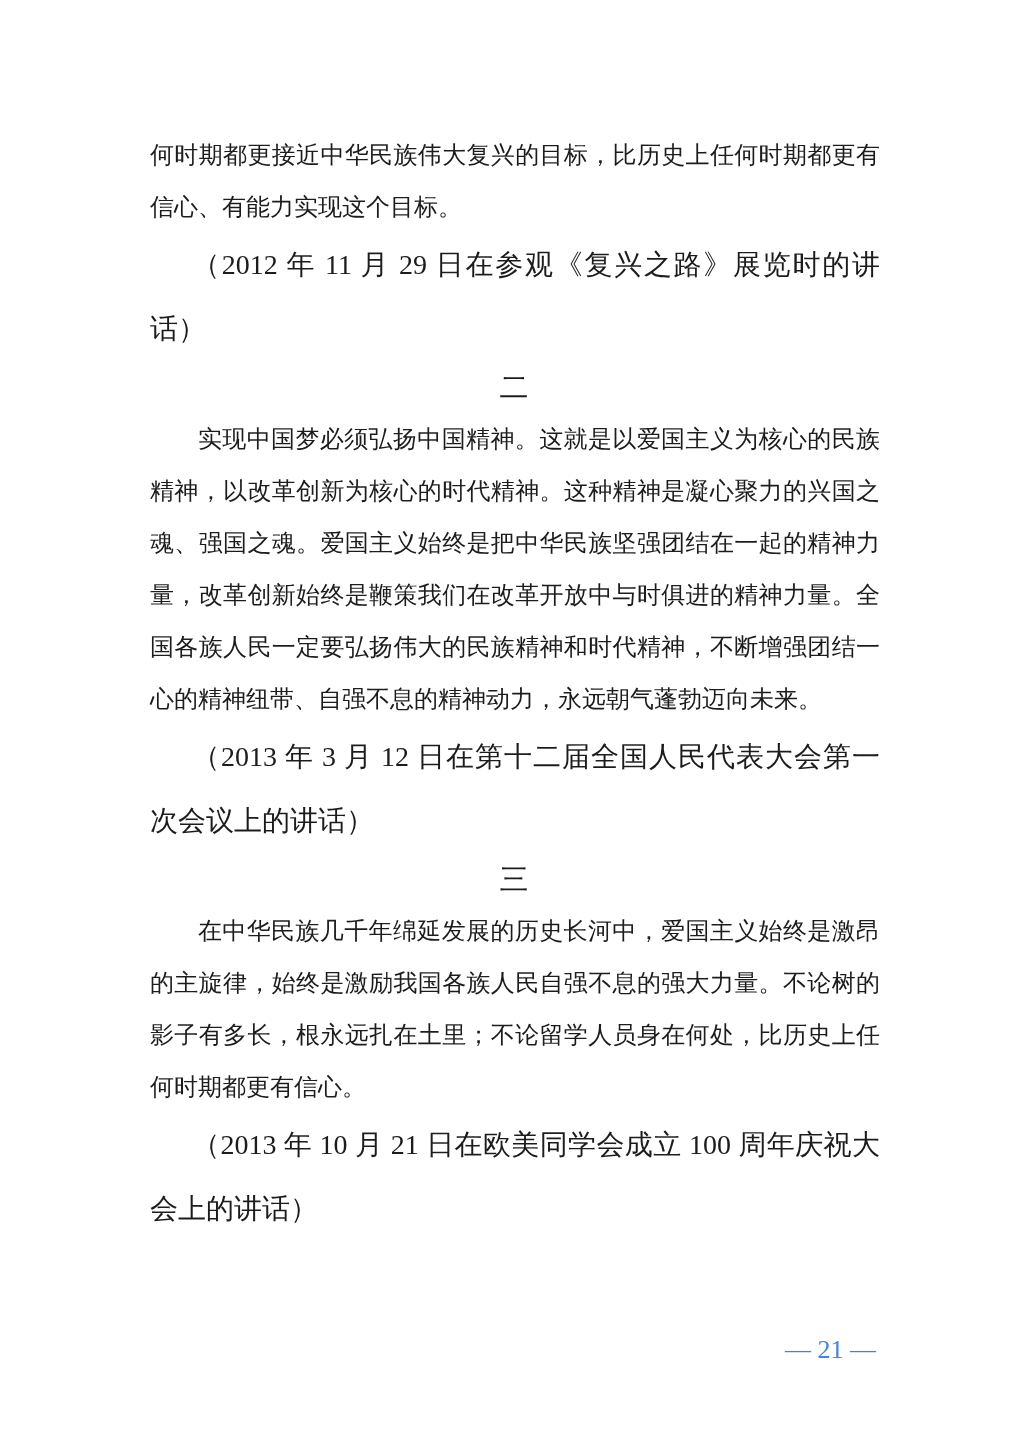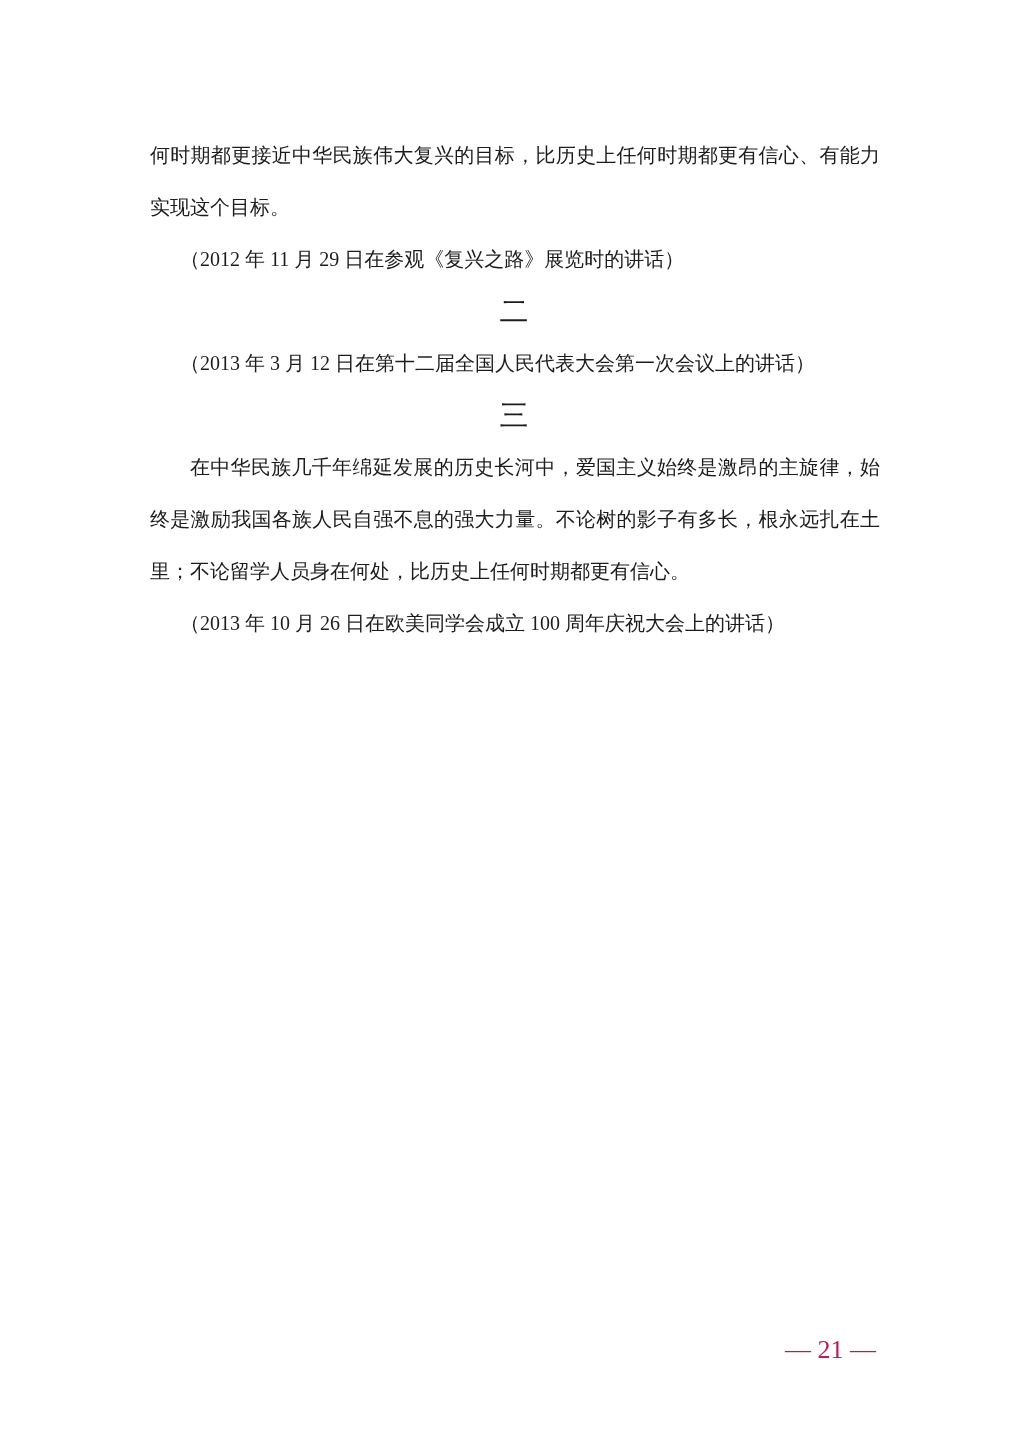--- a/index.html
+++ b/index.html
@@ -21,65 +21,66 @@
     left: 150px;
     top: 129px;
     width: 730px;
   }
   .content p, .content h2 {
     margin: 0;
     padding: 0;
     font-weight: normal;
   }
   .body-text {
-    font-size: 20px;
+    font-size: 24px;
     line-height: 52px;
     text-align: justify;
     text-justify: inter-ideograph;
     text-indent: 2em;
   }
   .no-indent {
     text-indent: 0;
   }
   .citation {
-    font-size: 20px;
-    line-height: 52px;
+    font-size: 28px;
+    line-height: 64px;
     text-align: justify;
     text-justify: inter-ideograph;
     text-indent: 1.5em;
   }
   .section-heading {
     margin-top: 52px;
     font-size: 29px;
     line-height: 52px;
     text-align: center;
     letter-spacing: 2px;
   }
   .page-number {
     position: absolute;
     top: 1335px;
     right: 148px;
     font-size: 26px;
     line-height: 30px;
-    color: #be185d;
+    color: #3b82f6;
     text-align: right;
   }
 </style>
 </head>
 <body>
 
 <div class="page">
   <div class="content">
 
     <p class="body-text no-indent">何时期都更接近中华民族伟大复兴的目标，比历史上任何时期都更有信心、有能力实现这个目标。</p>
     <p class="citation">（2012 年 11 月 29 日在参观《复兴之路》展览时的讲话）</p>
 
     <h2 class="section-heading">二</h2>
+    <p class="body-text">实现中国梦必须弘扬中国精神。这就是以爱国主义为核心的民族精神，以改革创新为核心的时代精神。这种精神是凝心聚力的兴国之魂、强国之魂。爱国主义始终是把中华民族坚强团结在一起的精神力量，改革创新始终是鞭策我们在改革开放中与时俱进的精神力量。全国各族人民一定要弘扬伟大的民族精神和时代精神，不断增强团结一心的精神纽带、自强不息的精神动力，永远朝气蓬勃迈向未来。</p>
     <p class="citation">（2013 年 3 月 12 日在第十二届全国人民代表大会第一次会议上的讲话）</p>
 
     <h2 class="section-heading">三</h2>
     <p class="body-text">在中华民族几千年绵延发展的历史长河中，爱国主义始终是激昂的主旋律，始终是激励我国各族人民自强不息的强大力量。不论树的影子有多长，根永远扎在土里；不论留学人员身在何处，比历史上任何时期都更有信心。</p>
-    <p class="citation">（2013 年 10 月 26 日在欧美同学会成立 100 周年庆祝大会上的讲话）</p>
+    <p class="citation">（2013 年 10 月 21 日在欧美同学会成立 100 周年庆祝大会上的讲话）</p>
 
   </div>
 
   <div class="page-number">— 21 —</div>
 </div>
 
 </body></html>

